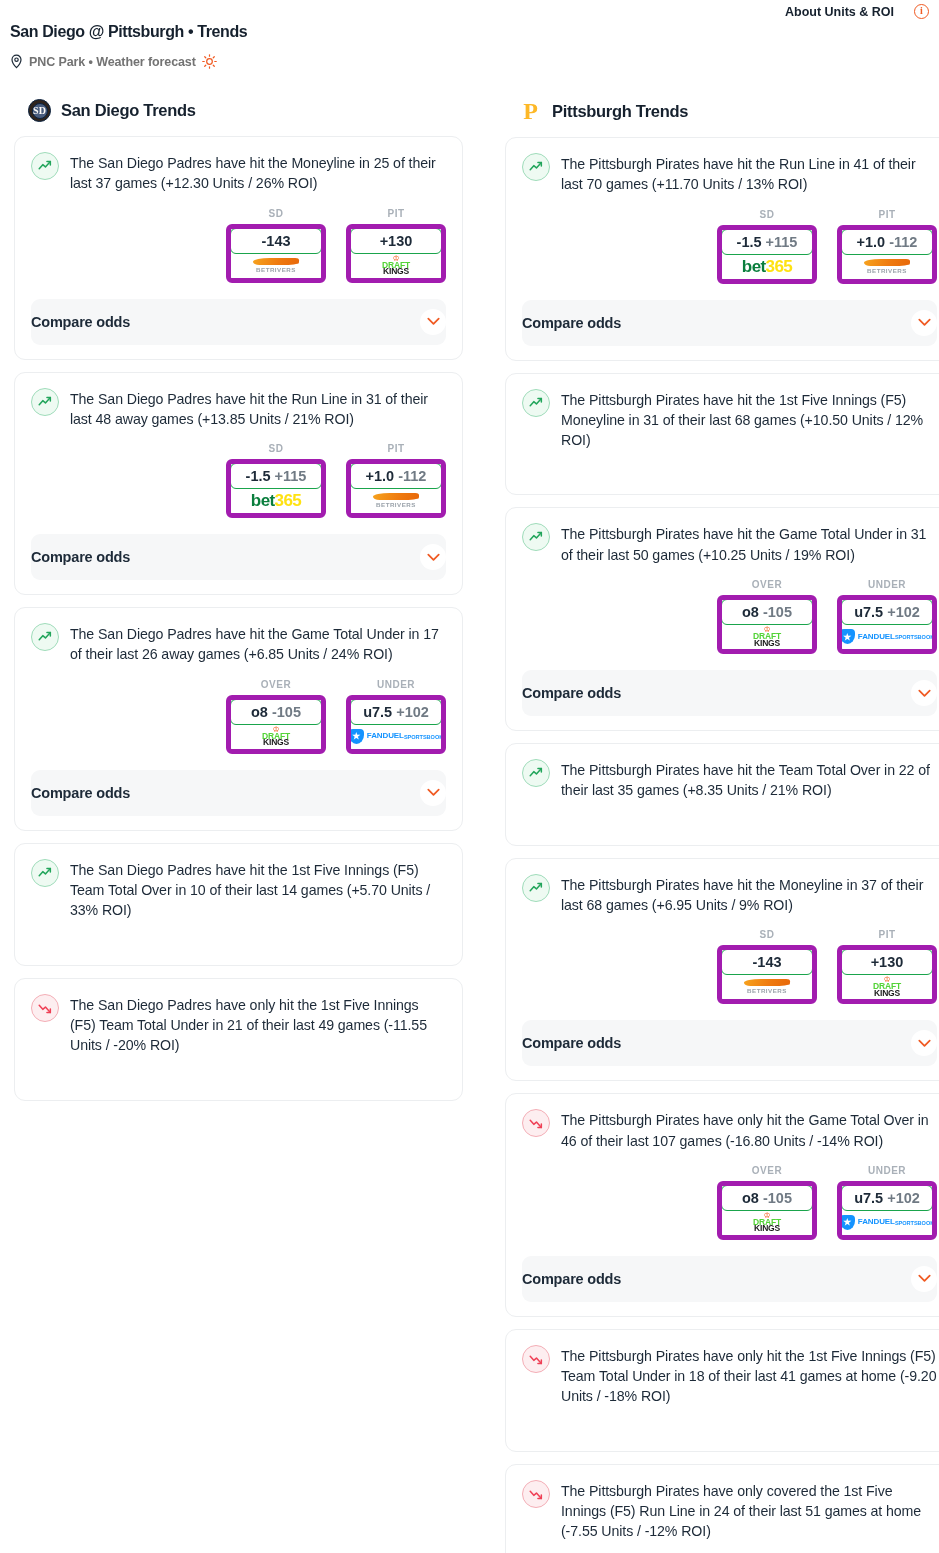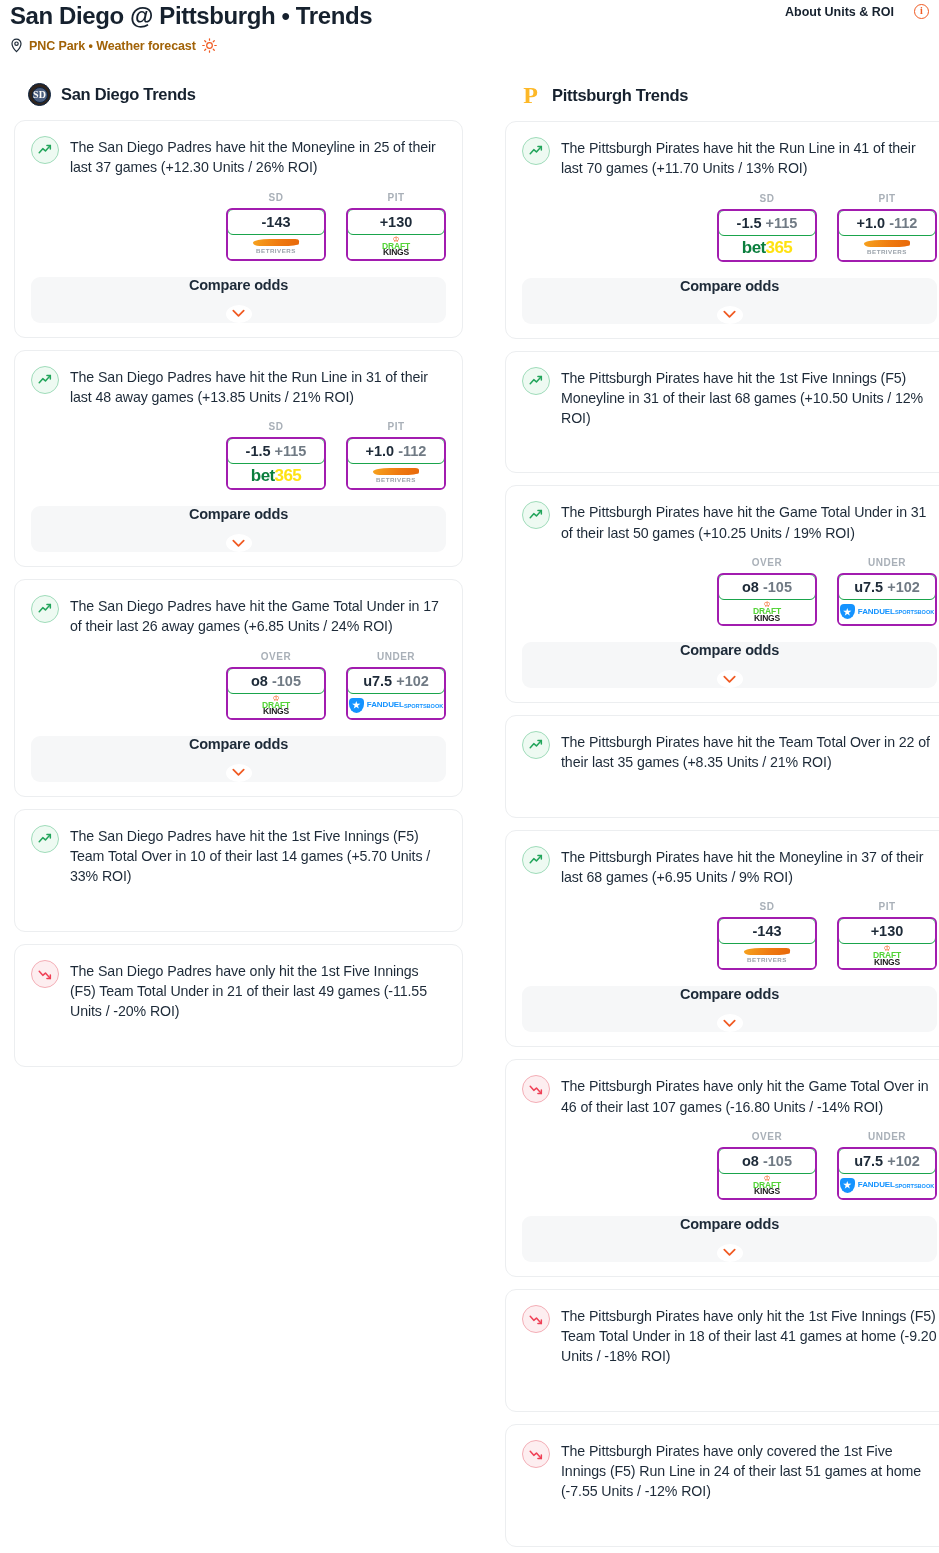--- a/index.html
+++ b/index.html
@@ -9,25 +9,25 @@
     font-family: "Liberation Sans", sans-serif;
     color: #16212e;
     -webkit-font-smoothing: antialiased;
   }
   body { padding: 0 0 10px 0; position: relative; }
 
   
   .page-header { padding: 0 10px; position: relative; }
   .title-row { display: flex; align-items: flex-start; }
   .page-title {
-    font-size: 24px;
+    font-size: 16px;
     font-weight: bold;
     letter-spacing: -0.4px;
     line-height: 28px;
-    padding-top: 2px;
+    padding-top: 18px;
   }
   .about-link {
     position: absolute;
     right: 10px;
     top: 4px;
     display: flex;
     align-items: center;
     gap: 20px;
     font-size: 12.5px;
     font-weight: bold;
@@ -45,21 +45,21 @@
     text-align: center;
     font-family: "Liberation Serif", serif;
   }
   .venue-row {
     display: flex;
     align-items: center;
     gap: 6px;
     margin-top: 8px;
     font-size: 12.5px;
     font-weight: bold;
-    color: #a16207;
+    color: #737373;
   }
   .venue-text { letter-spacing: -0.1px; }
 
   
   .columns {
     display: flex;
     gap: 42px;
     margin-top: 30px;
     padding: 0 14px;
     align-items: flex-start;
@@ -147,21 +147,21 @@
   .odds-col { width: 100px; }
   .odds-label {
     text-align: center;
     font-size: 10px;
     font-weight: bold;
     letter-spacing: 0.5px;
     color: #a9b0b8;
     margin-bottom: 5px;
   }
   .odds-box {
-    border: 2px solid #a21caf;
+    border: 5px solid #a21caf;
     border-radius: 6px;
     overflow: hidden;
     background: #fff;
   }
   .odds-value {
     border: 1.4px solid #1aa44c;
     border-radius: 6px;
     margin: -1px;
     height: 26px;
     display: flex;
@@ -218,21 +218,20 @@
   .compare-bar {
     background: #f6f7f8;
     border-radius: 9px;
     height: 46px;
     margin: 16px 0 14px 0;
     display: flex;
     align-items: center;
     justify-content: space-between;
     gap: 12px;
     cursor: pointer;
-    flex-direction: column;
   }
   .compare-label { font-size: 14.5px; font-weight: bold; color: #1d2a38; letter-spacing: -0.2px; }
   .chev-circle {
     width: 26px; height: 26px;
     background: #fff;
     border-radius: 50%;
     display: flex; align-items: center; justify-content: center;
   }
 
   .bare-pad { height: 30px; }

